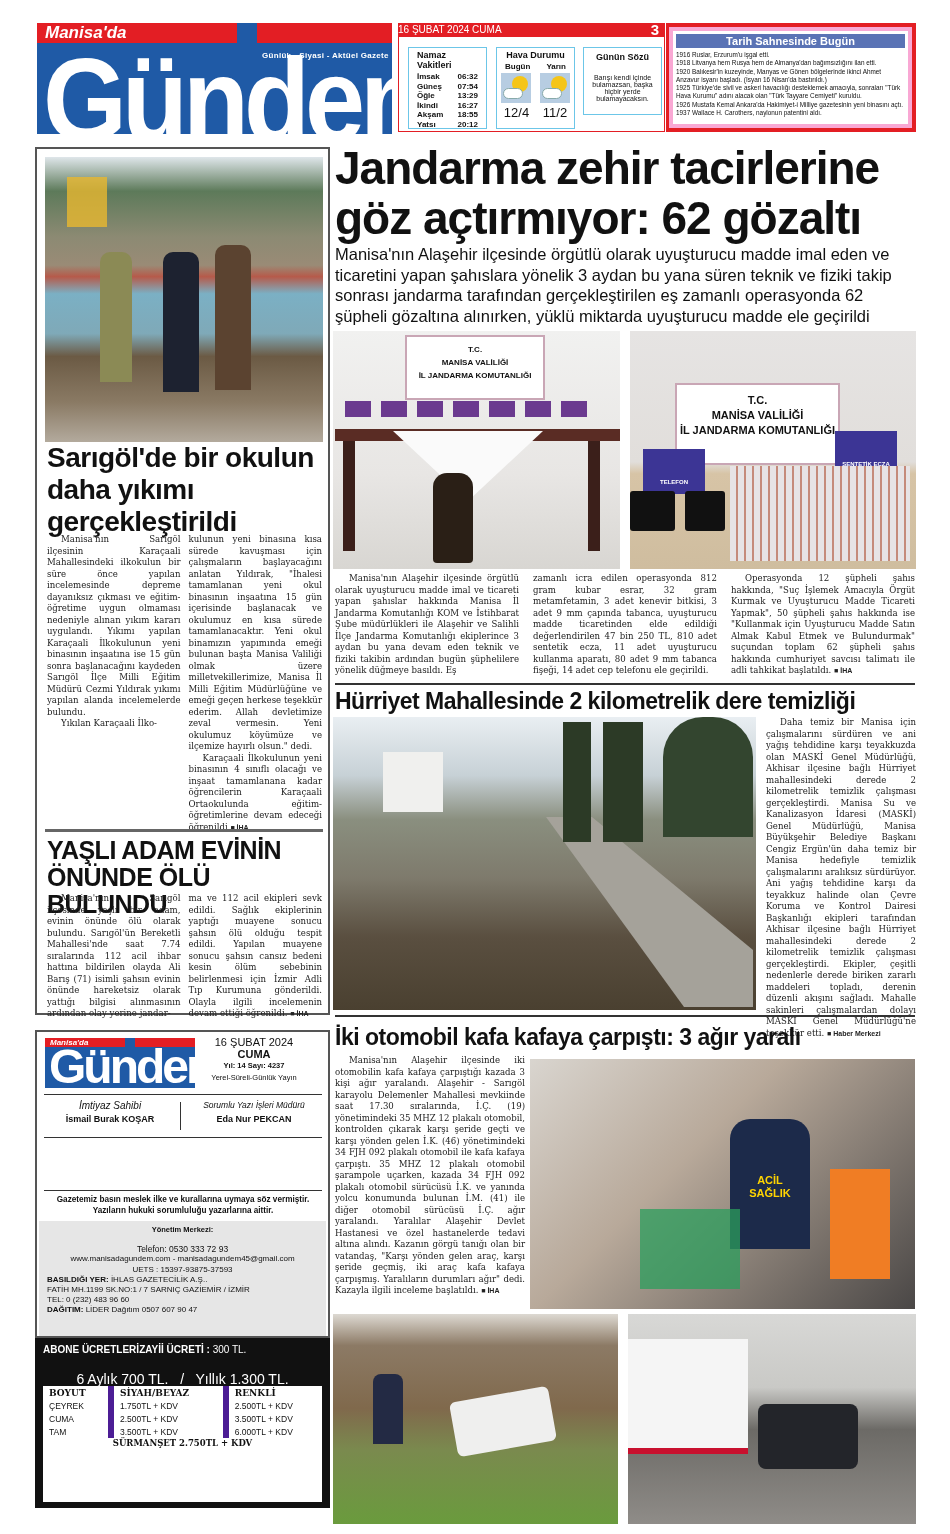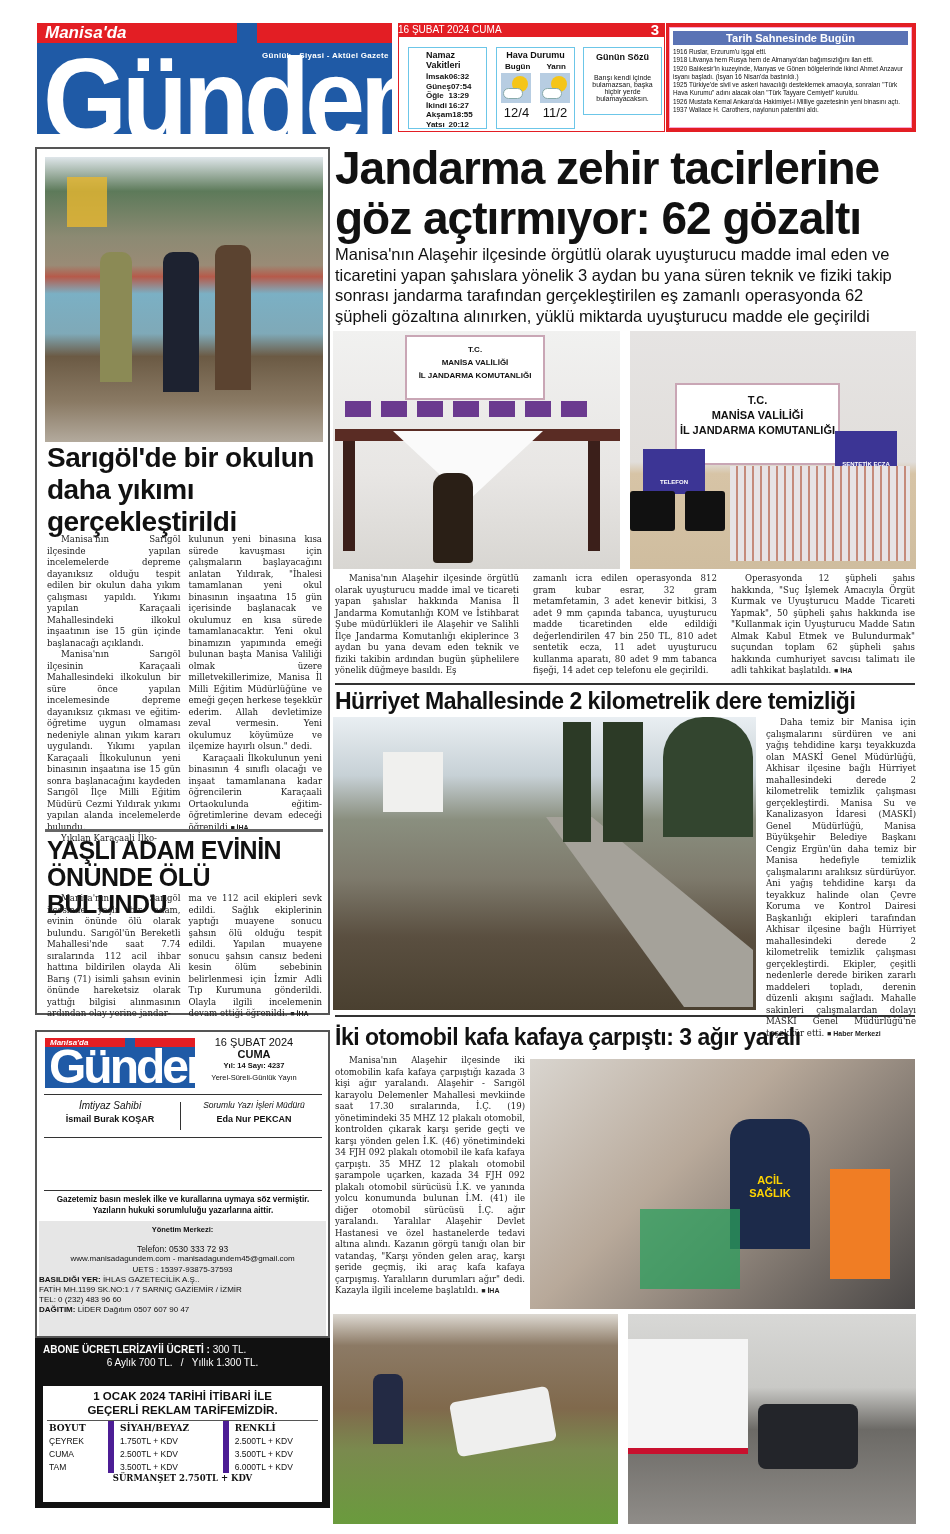--- a/index.html
+++ b/index.html
@@ -9,35 +9,35 @@
 .logo{left:37px;top:23px;width:355px;height:111px;background:#1f5aa6;overflow:hidden}
 .logo .red1{position:absolute;left:0;top:0;width:200px;height:20px;background:#e31e24}
 .logo .red2{position:absolute;left:220px;top:0;width:135px;height:20px;background:#e31e24}
 .logo .sub1{position:absolute;left:8px;top:0;font:italic bold 17px "Liberation Sans",sans-serif;color:#fff;line-height:20px}
 .logo .slogan{position:absolute;left:225px;top:28px;font:bold 8px "Liberation Sans",sans-serif;color:#fff;letter-spacing:.3px}
 .logo .big{position:absolute;left:6px;top:8px;font:bold 108px/108px "Liberation Sans",sans-serif;color:#fff;letter-spacing:-5px;transform:scaleY(1.1);transform-origin:top left}
 .topbar{left:398px;top:23px;width:267px;height:14px;background:#e31e24;color:#fff;font:10px/14px "Liberation Sans",sans-serif;text-align:left;padding-right:55px}
 .topbar .pg{position:absolute;right:6px;top:-2px;font:bold 15px/17px "Liberation Sans",sans-serif}
 .infobox{left:398px;top:37px;width:267px;height:95px;border:1px solid #e31e24;border-top:none}
 .box{position:absolute;border:1px solid #6cc6e8;background:#fff}
-.namaz{left:408px;top:47px;width:79px;height:82px;padding:2px 17px;font:8px "Liberation Sans",sans-serif}
+.namaz{left:408px;top:47px;width:79px;height:82px;padding:2px 8px;font:8px "Liberation Sans",sans-serif}
 .namaz h4{font:bold 9px "Liberation Sans",sans-serif;margin-bottom:2px}
 .namaz .r{display:flex;justify-content:space-between;font-weight:bold;line-height:9.6px}
 .hava{left:496px;top:47px;width:79px;height:82px;text-align:center;font:8px "Liberation Sans",sans-serif}
 .hava h4{font:bold 9px "Liberation Sans",sans-serif;margin-top:2px}
 .hava .d{display:flex;justify-content:space-around;font:bold 8px "Liberation Sans",sans-serif;margin-top:2px}
 .hava .ic{display:flex;justify-content:space-around;margin-top:2px}
 .wi{width:30px;height:30px;background:#b7cde2;position:relative}
 .wi .sun{position:absolute;right:3px;top:3px;width:16px;height:16px;border-radius:50%;background:#f5c518}
 .wi .cl{position:absolute;left:2px;bottom:4px;width:20px;height:11px;border-radius:6px;background:#fff;border:1px solid #8aa}
 .hava .t{display:flex;justify-content:space-around;font:13px "Liberation Sans",sans-serif;margin-top:2px}
 .soz{left:583px;top:47px;width:79px;height:68px;text-align:center;font:7px "Liberation Sans",sans-serif}
 .soz h4{font:bold 9px "Liberation Sans",sans-serif;margin:4px 0 12px}
 .tarihwrap{left:666px;top:23px;width:250px;height:109px;border:1px solid #e31e24;border-left:none;background:#e31e24;padding:3px 3px 0 3px}
-.tarih{position:absolute;left:3px;top:3px;right:3px;bottom:3px;border:1px solid #f9a8d4;background:#fff}
+.tarih{position:absolute;left:3px;top:3px;right:3px;bottom:3px;border:4px solid #f9a8d4;background:#fff}
 .tarih .hd{background:#5a73b5;color:#fff;text-align:center;font:bold 11px/14px "Liberation Sans",sans-serif;margin:3px}
 .tarih .ln{font:6.4px/8.3px "Liberation Sans",sans-serif;padding:0 3px}
 
 .leftcol{left:35px;top:147px;width:295px;height:868px;border:2px solid #555}
 .photo{position:absolute;overflow:hidden}
 .h1l{font:bold 28px/32px "Liberation Sans",sans-serif;letter-spacing:-.5px}
 .body{font:8.6px/11.5px "DejaVu Serif",serif;text-align:justify;color:#222}
 .body p{text-indent:14px}
 .cols2{display:flex;gap:8px}
 .cols2>div{flex:1}
@@ -152,21 +152,20 @@
 <div class="abs leftcol">
   <div class="photo" style="left:8px;top:8px;width:278px;height:285px;background:linear-gradient(180deg,#dfe6ea 0%,#5d7a5a 12%,#8c8a73 28%,#9a8b76 38%,#b65a4a 42%,#7bb0c4 48%,#7fa9b8 62%,#6b5a44 70%,#8a7a64 86%,#b3aa9d 100%)">
     <div style="position:absolute;left:55px;top:95px;width:32px;height:130px;background:#8b8a55;border-radius:10px 10px 0 0"></div>
     <div style="position:absolute;left:118px;top:95px;width:36px;height:140px;background:#1d2230;border-radius:10px 10px 0 0"></div>
     <div style="position:absolute;left:170px;top:88px;width:36px;height:145px;background:#5b4330;border-radius:10px 10px 0 0"></div>
     <div style="position:absolute;left:22px;top:20px;width:40px;height:50px;background:#e8b830;opacity:.8"></div>
   </div>
   <div class="abs h1l" style="left:10px;top:293px;width:275px">Sarıgöl'de bir okulun daha yıkımı gerçekleştirildi</div>
   <div class="abs body cols2" style="left:10px;top:385px;width:275px">
     <div id="sarigol-col1">
-        <p>Manisa'nın Sarıgöl ilçesinde yapılan incelemelerde depreme dayanıksız olduğu tespit edilen bir okulun daha yıkım çalışması yapıldı. Yıkımı yapılan Karaçaali Mahallesindeki ilkokul inşaatının ise 15 gün içinde başlanacağı açıklandı.</p>
         <p>Manisa'nın Sarıgöl ilçesinin Karaçaali Mahallesindeki ilkokulun bir süre önce yapılan incelemesinde depreme dayanıksız çıkması ve eğitim-öğretime uygun olmaması nedeniyle alınan yıkım kararı uygulandı. Yıkımı yapılan Karaçaali İlkokulunun yeni binasının inşaatına ise 15 gün sonra başlanacağını kaydeden Sarıgöl İlçe Milli Eğitim Müdürü Cezmi Yıldırak yıkımı yapılan alanda incelemelerde bulundu.</p>
         <p>Yıkılan Karaçaali İlko-</p>
       </div>
     <div>
       <div id="sarigol-col2">
           <p style="text-indent: 0px;"><span>kulunun yeni binasına kısa sürede kavuşması için çalışmaların başlayacağını anlatan Yıldırak, "İhalesi tamamlanan yeni okul binasının inşaatına 15 gün içerisinde başlanacak ve okulumuz en kısa sürede tamamlanacaktır. Yeni okul binamızın yapımında emeği bulunan başta Manisa Valiliği olmak üzere milletvekillerimize, Manisa İl Milli Eğitim Müdürlüğüne ve emeği geçen herkese teşekkür ederim. Allah devletimize zeval vermesin. Yeni okulumuz köyümüze ve ilçemize hayırlı olsun." dedi.</span></p>
           <p><span>Karaçaali İlkokulunun yeni binasının 4 sınıflı olacağı ve inşaat tamamlanana kadar öğrencilerin Karaçaali Ortaokulunda eğitim-öğretimlerine devam edeceği öğrenildi</span> <span class="sig">■ <span>İHA</span></span></p>
         </div>
     </div>
   </div>
@@ -275,40 +274,39 @@
     <div style="font:bold 9px 'Liberation Sans',sans-serif;margin-top:3px">İsmail Burak KOŞAR</div>
   </div>
   <div class="abs" style="left:143px;top:70px;width:1px;height:28px;background:#333"></div>
   <div class="abs sans ctr" style="left:146px;top:68px;width:142px">
     <div style="font:italic 8.5px 'Liberation Sans',sans-serif">Sorumlu Yazı İşleri Müdürü</div>
     <div style="font:bold 9px 'Liberation Sans',sans-serif;margin-top:4px">Eda Nur PEKCAN</div>
   </div>
   <div class="hr" style="left:7px;top:105px;width:278px;height:1px"></div>
   <div class="hr" style="left:7px;top:158px;width:278px;height:1px"></div>
   <div class="abs sans ctr" style="left:8px;top:162px;width:276px;font:bold 8.2px/11px 'Liberation Sans',sans-serif">Gazetemiz basın meslek ilke ve kurallarına uymaya söz vermiştir. Yazıların hukuki sorumluluğu yazarlarına aittir.</div>
-  <div class="abs sans" style="left:2px;top:189px;width:287px;height:115px;background:#e6e6e6;font:8px/10.2px 'Liberation Sans',sans-serif;padding:4px 0">
+  <div class="abs sans" style="left:2px;top:189px;width:287px;height:115px;background:#e6e6e6;font:8px/10.2px 'Liberation Sans',sans-serif;padding:4px 8px">
     <div class="ctr" style="font-weight:bold;font-size:7.5px">Yönetim Merkezi:</div>
     <div class="ctr" style="margin-top:9px;font-size:8.5px">Telefon: 0530 333 72 93</div>
     <div class="ctr">www.manisadagundem.com - manisadagundem45@gmail.com</div>
     <div class="ctr">UETS : 15397-93875-37593</div>
     <div><b>BASILDIĞI YER:</b> <span>İHLAS GAZETECİLİK A.Ş..</span></div>
     <div>FATİH MH.1199 SK.NO:1 / 7 SARNIÇ GAZİEMİR / İZMİR</div>
     <div>TEL: 0 (232) 483 96 60</div>
     <div><b>DAĞITIM:</b> <span>LİDER Dağıtım 0507 607 90 47</span></div>
   </div>
 </div>
 
 <div class="abs abone sans">
   <div style="display:flex;padding:6px 10px 0 8px;font-size:10px">
     <b>ABONE ÜCRETLERİ</b>
     <span><b>ZAYİİ ÜCRETİ :</b> <span>300 TL.</span></span>
   </div>
-  <div class="ctr" style="font-size:10px;margin-top:2px;white-space:pre">6 Aylık 700 TL.   /   Yıllık 1.300 TL.</div>
+  <div class="ctr" style="font-size:14px;margin-top:16px;white-space:pre">6 Aylık 700 TL.   /   Yıllık 1.300 TL.</div>
   <div class="rek">
-    <div class="ctr" style="font:bold 11.5px/14px 'Liberation Sans',sans-serif;padding:3px 20px;border-bottom:1px solid #555;margin:0 4px">1 OCAK 2024 TARİHİ İTİBARİ İLE GEÇERLİ REKLAM TARİFEMİZDİR.</div>
     <table>
       <thead>
           <tr id="rek-head">
             <th>BOYUT</th>
             <th class="vb">SİYAH/BEYAZ</th>
             <th class="vb">RENKLİ</th>
           </tr>
         </thead>
       <tbody id="rek-body">
           <tr>

